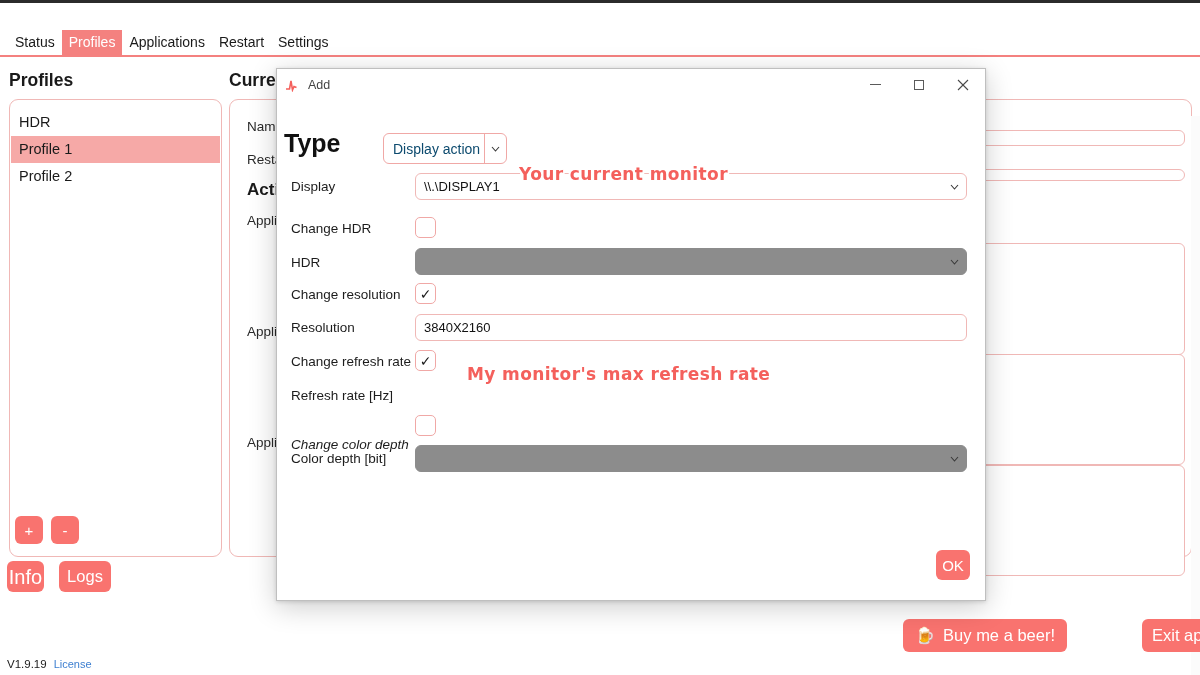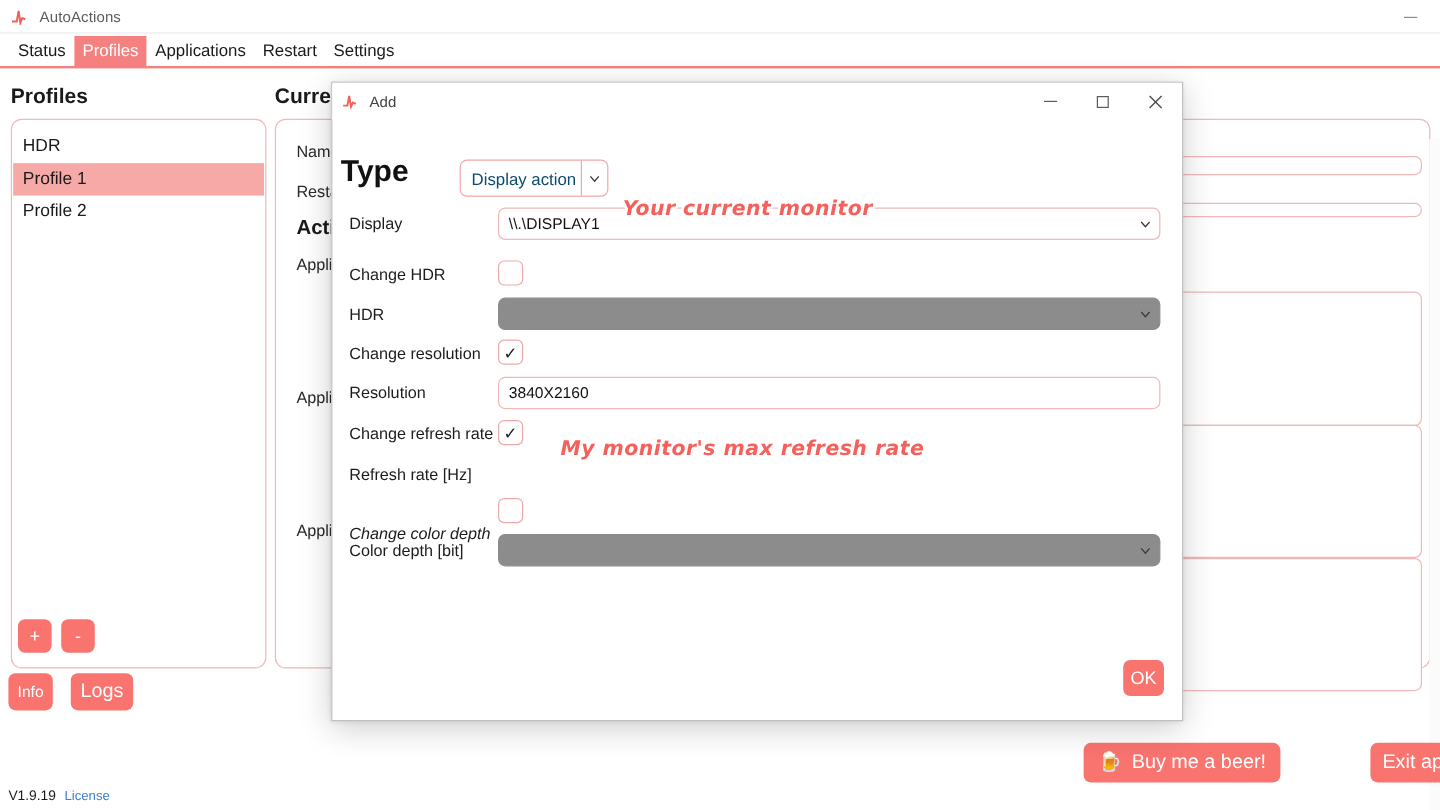--- a/index.html
+++ b/index.html
@@ -112,21 +112,21 @@
     position: absolute;
     background: #f9736f;
     color: #ffffff;
     border: none; border-radius: 6px;
     font-family: "Liberation Sans", sans-serif;
     display: flex; align-items: center; justify-content: center;
     line-height: 1;
   }
   #btn-add { left: 15px; top: 516px; width: 28px; height: 28px; font-size: 15px; }
   #btn-remove { left: 51px; top: 516px; width: 28px; height: 28px; font-size: 15px; }
-  #btn-info { left: 7px; top: 561px; width: 37px; height: 31px; font-size: 13px; }
+  #btn-info { left: 7px; top: 561px; width: 37px; height: 31px; font-size: 20px; }
   #btn-logs { left: 59px; top: 561px; width: 52px; height: 31px; font-size: 16.5px; }
 
   .version-row {
     position: absolute; left: 7px; top: 658px;
     font-size: 11.5px; color: #1a1a1a;
     display: flex; align-items: center; gap: 7px;
   }
   .version-row .lic { color: #3d7fd0; font-size: 11px; }
 
   #btn-beer {
@@ -217,21 +217,20 @@
     font-size: 15px;
     display: flex; align-items: center; justify-content: center;
   }
 
   
   .annot {
     position: absolute;
     font-family: "DejaVu Sans", sans-serif;
     font-weight: bold;
     font-size: 17px;
-    font-style: italic;
     color: #f4605c;
     white-space: nowrap;
     letter-spacing: .4px;
     text-shadow:
       -1.6px -1.6px 0 #fff,  1.6px -1.6px 0 #fff,
       -1.6px  1.6px 0 #fff,  1.6px  1.6px 0 #fff,
       -1.6px 0 0 #fff, 1.6px 0 0 #fff,
        0 -1.6px 0 #fff, 0 1.6px 0 #fff,
       -2.2px 0 0 #fff, 2.2px 0 0 #fff;
   }
@@ -244,31 +243,20 @@
     background: #fbfbfb;
   }
 </style>
 </head>
 <body>
 
 <div id="app">
 
   <div class="top-dark-strip"></div>
 
-  <div class="titlebar">
-    <span class="tb-icon">
-      <svg width="17" height="14" viewBox="0 0 17 14">
-        <polyline points="1,11 5,11 6.5,2 8,12 9.5,8 12,9" fill="none" stroke="#f4605c" stroke-width="1.7"></polyline>
-      </svg>
-    </span>
-    <span class="tb-title">AutoActions</span>
-    <div class="tb-min">
-        <i></i>
-      </div>
-  </div>
 
   <div class="menubar">
     <div class="menu-item">Status</div>
     <div class="menu-item active">Profiles</div>
     <div class="menu-item">Applications</div>
     <div class="menu-item">Restart</div>
     <div class="menu-item">Settings</div>
   </div>
 
   <div class="content">

